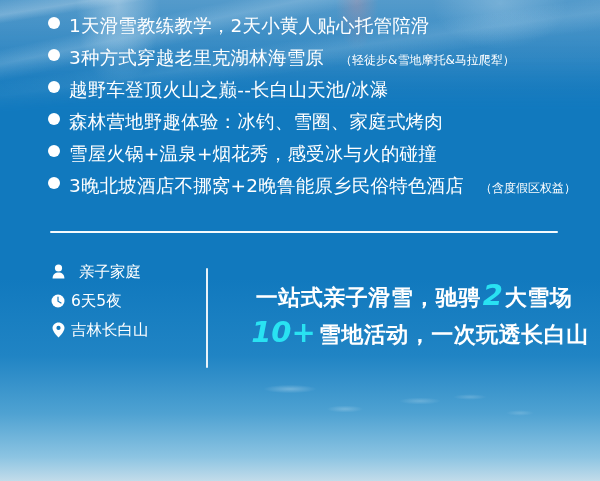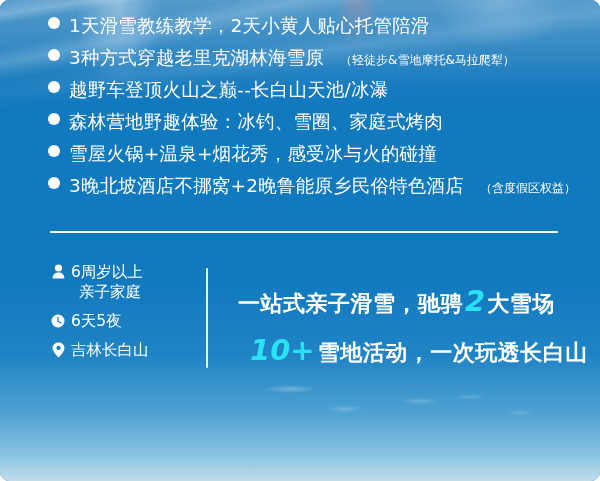--- a/index.html
+++ b/index.html
@@ -7,21 +7,20 @@
     padding: 0;
     background: #ffffff;
   }
   #poster {
     position: relative;
     width: 600px;
     height: 481px;
     overflow: hidden;
     font-family: "DejaVu Sans", "Liberation Sans", sans-serif;
     background: #1179be;
-    border-radius: 9px;
     -webkit-font-smoothing: antialiased;
   }
 
   
   .bg-base {
     position: absolute;
     inset: 0;
     background: linear-gradient(180deg,
                 #1c79bb 0%,
                 #1179be 22%,
@@ -160,23 +159,24 @@
   .headline {
     position: absolute;
     left: 238px;
     top: 278px;
     width: 352px;
   }
   .headline-line {
     color: #ffffff;
     font-size: 22px;
     font-weight: bold;
-    line-height: 46px;
+    line-height: 34px;
     white-space: nowrap;
     letter-spacing: 0.5px;
+    text-align: center;
   }
   .hl-accent {
     color: #29e2f2;
     font-weight: bold;
     font-style: italic;
     font-size: 29px;
     letter-spacing: 0;
     padding: 0 2px;
   }
   .hl-accent.small-pad { padding: 0 3px 0 0; margin-left: 12px; }
@@ -236,21 +236,20 @@
   <div class="meta-block">
 
     <div class="meta-row">
       <span class="meta-icon">
         <svg width="13" height="15" viewBox="0 0 13 15">
           <circle cx="6.5" cy="4" r="3.6" fill="#ffffff"></circle>
           <path d="M0.6 14.4 C0.6 10.6 3.2 8.6 6.5 8.6 C9.8 8.6 12.4 10.6 12.4 14.4 Z" fill="#ffffff"></path>
         </svg>
       </span>
       <span class="meta-text">
-        <span>6周岁以上</span>
         <span class="line2">亲子家庭</span>
       </span>
     </div>
 
     <div class="meta-row">
       <span class="meta-icon">
         <svg width="14" height="14" viewBox="0 0 14 14">
           <circle cx="7" cy="7" r="6.5" fill="#ffffff"></circle>
           <path d="M7 3.1 L7 7.2 L10 8.9" stroke="#1179be" stroke-width="1.2" fill="none" stroke-linecap="round"></path>
         </svg>

